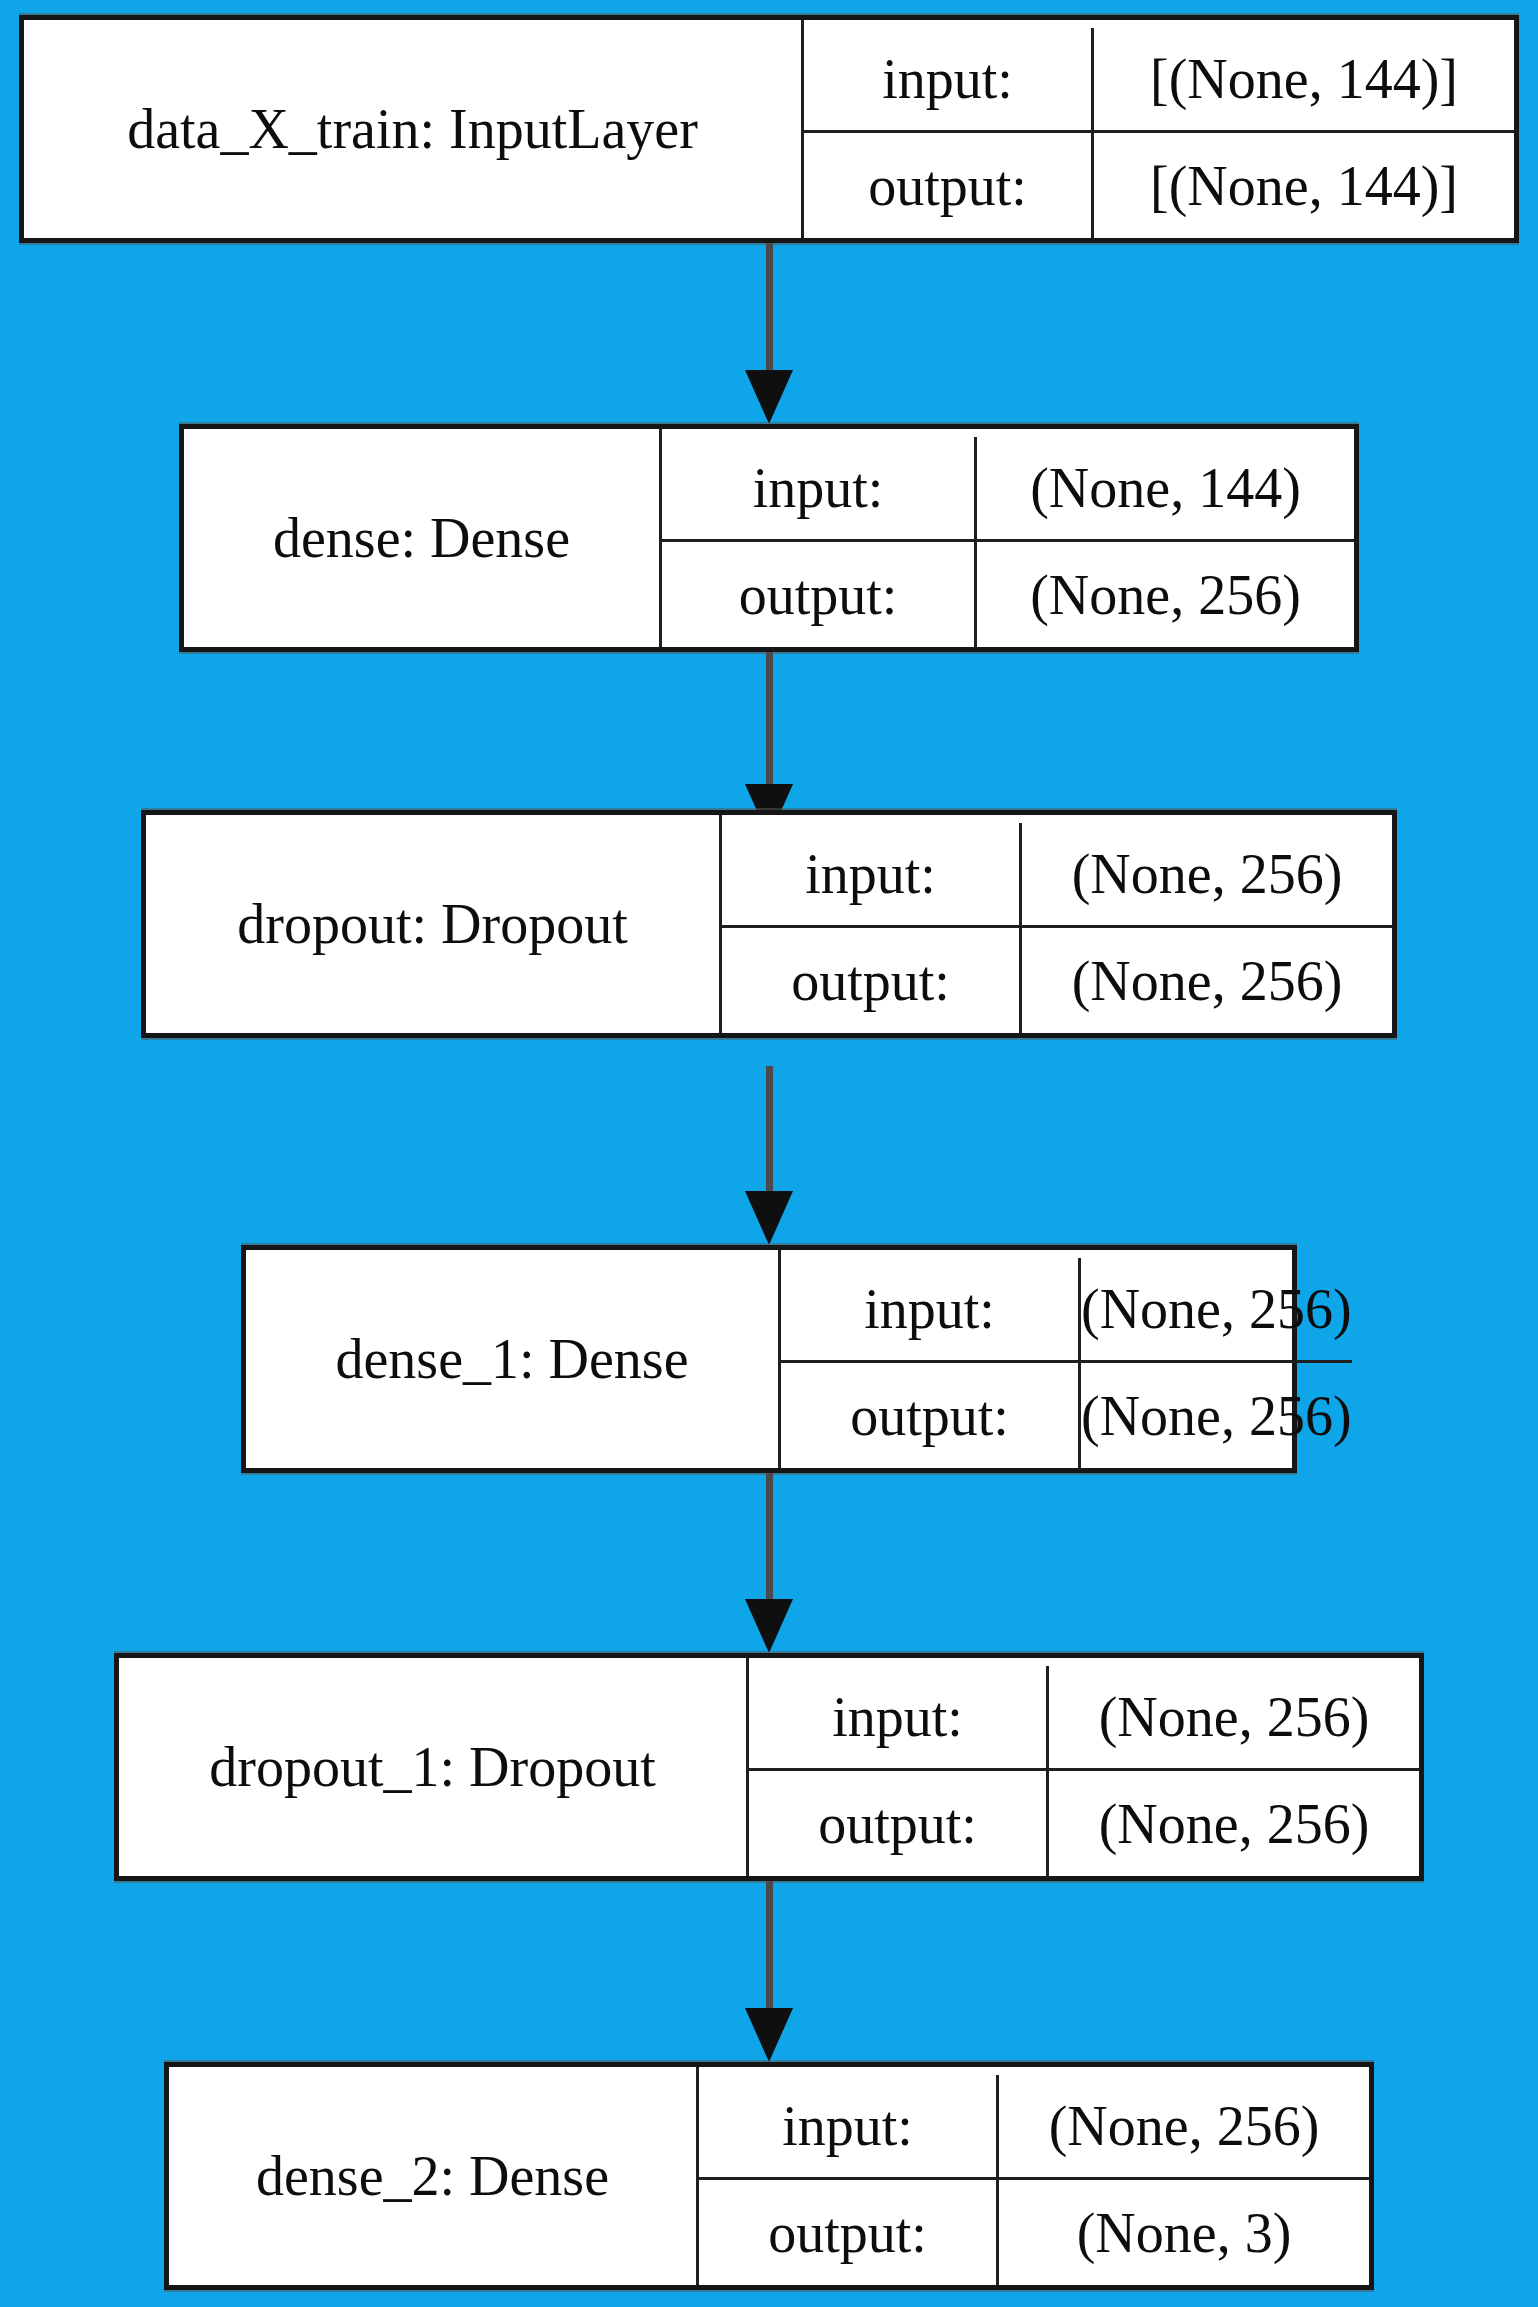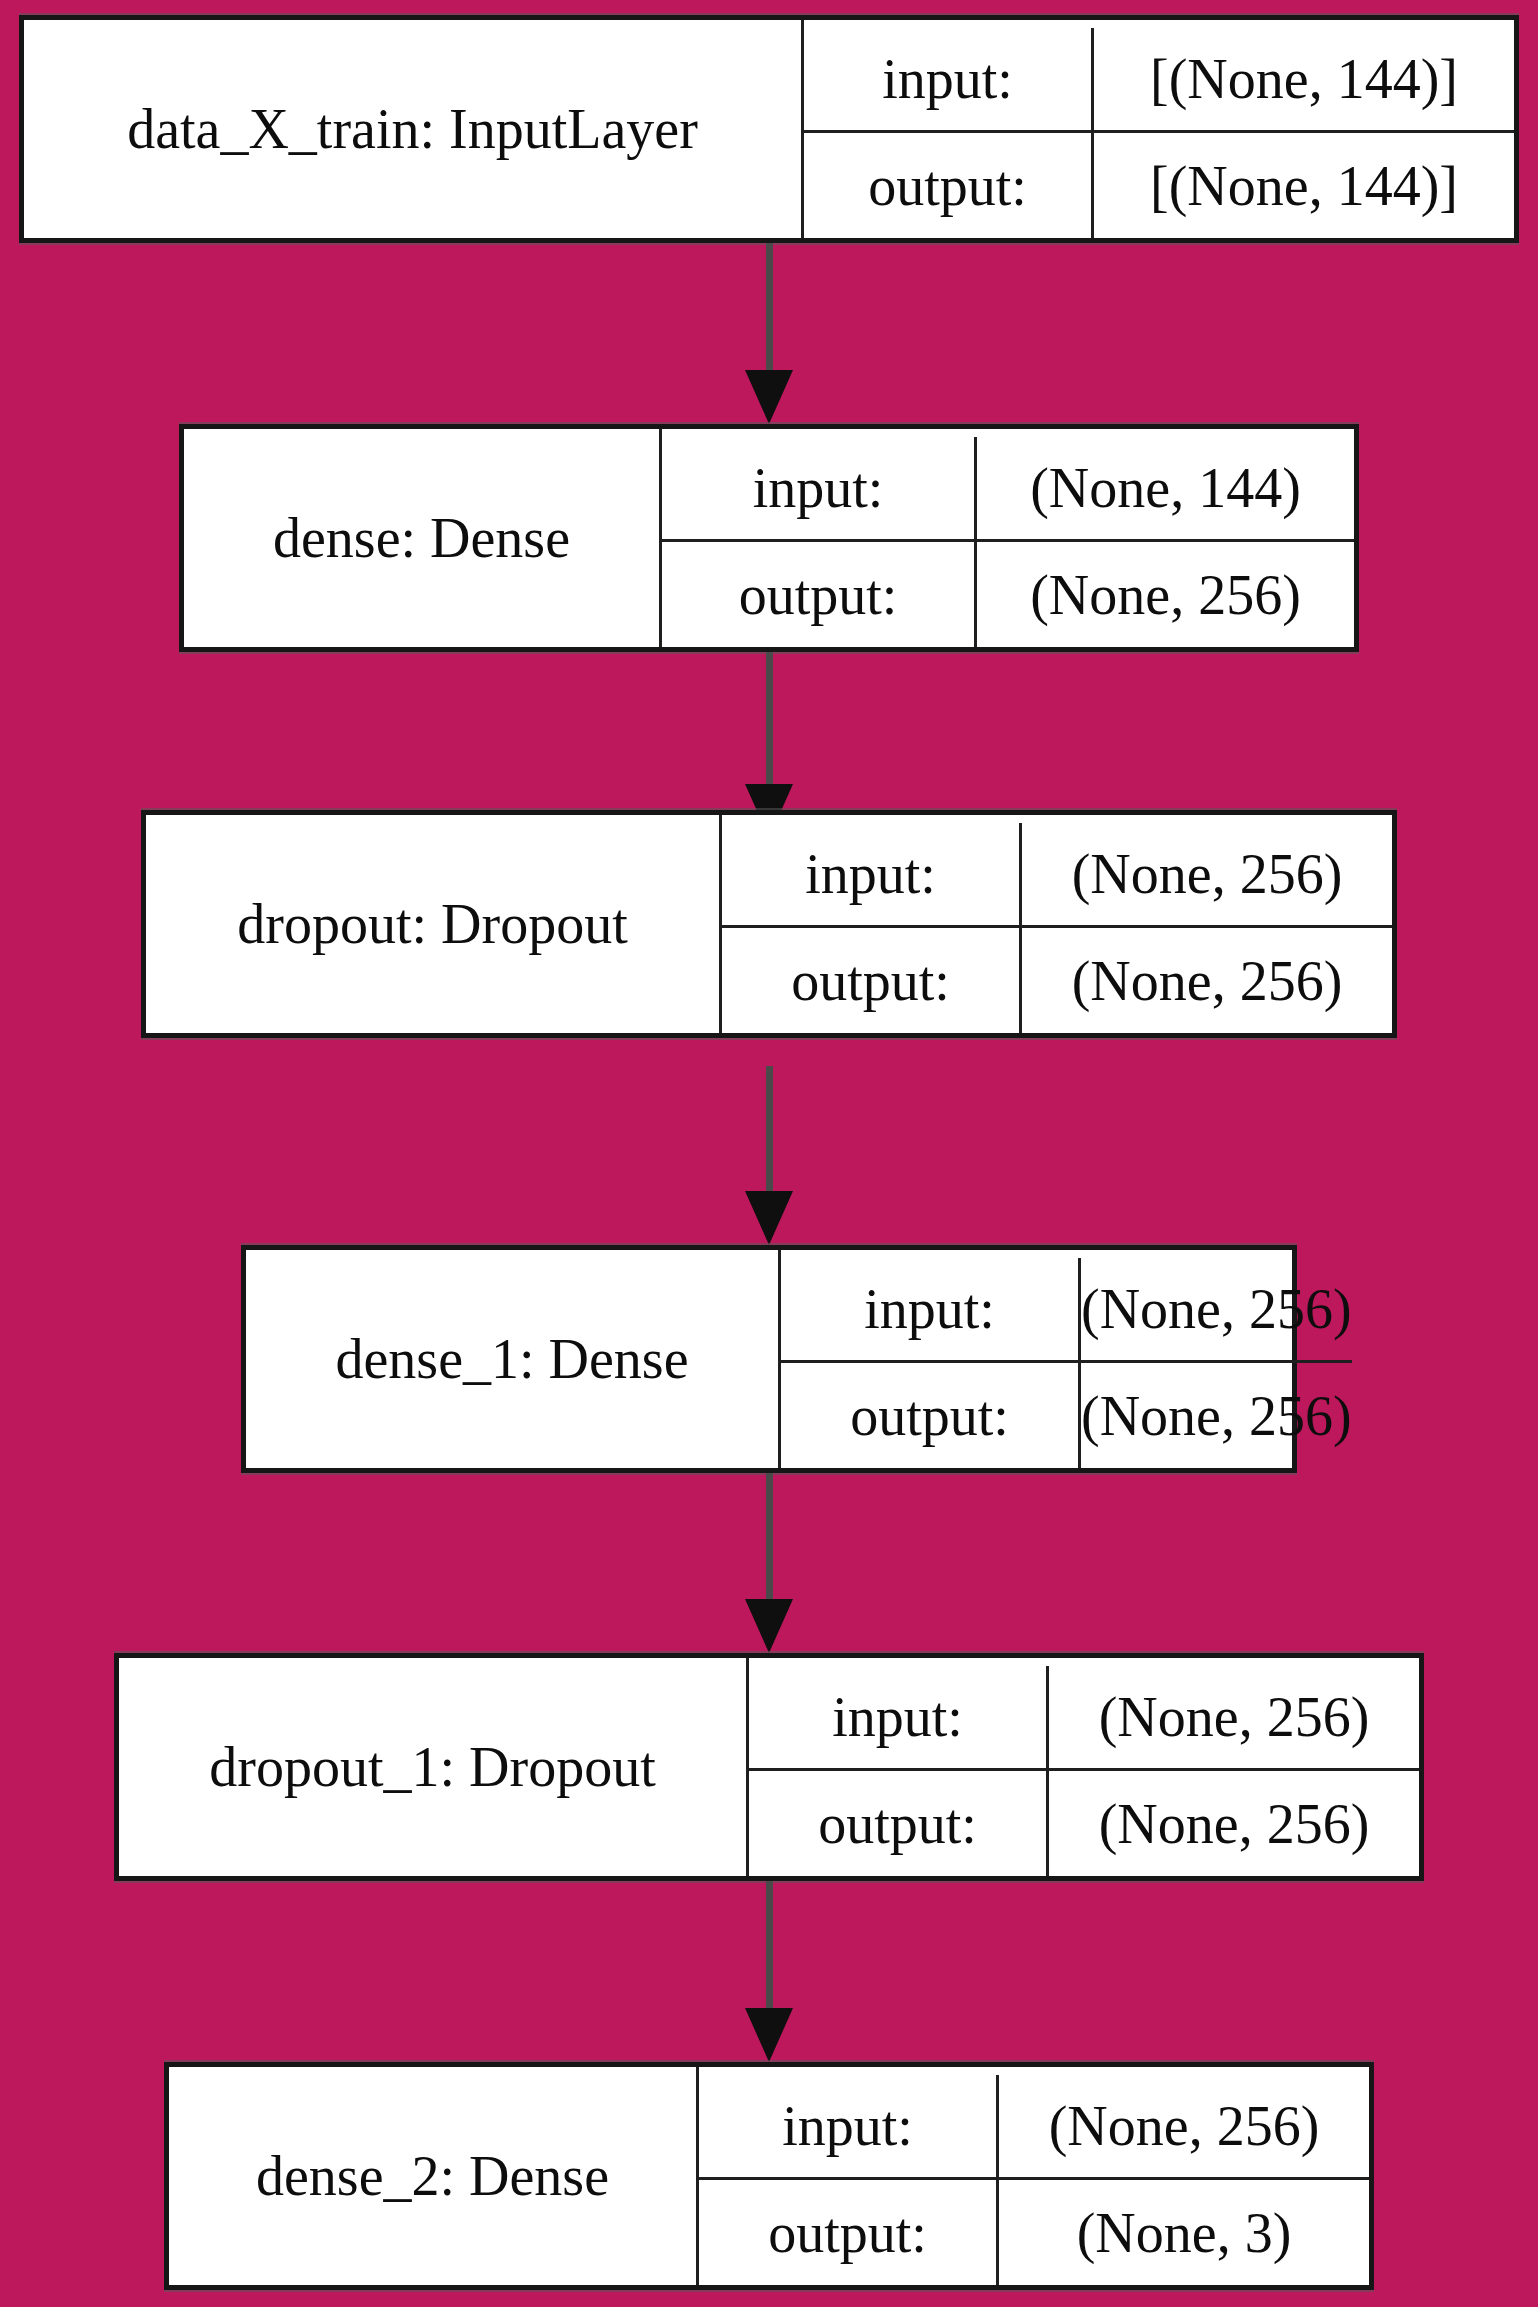--- a/index.html
+++ b/index.html
@@ -4,21 +4,21 @@
 <style>
   html, body {
     margin: 0;
     padding: 0;
     background: #ffffff;
   }
   .canvas {
     position: relative;
     width: 1538px;
     height: 2307px;
-    background: #be185d;
+    background: #0ea5e9;
     font-family: "Liberation Serif", "DejaVu Serif", serif;
     color: #0d0d0d;
     overflow: hidden;
   }
 
   
   .node {
     position: absolute;
     left: 769px;
     transform: translateX(-50%);

